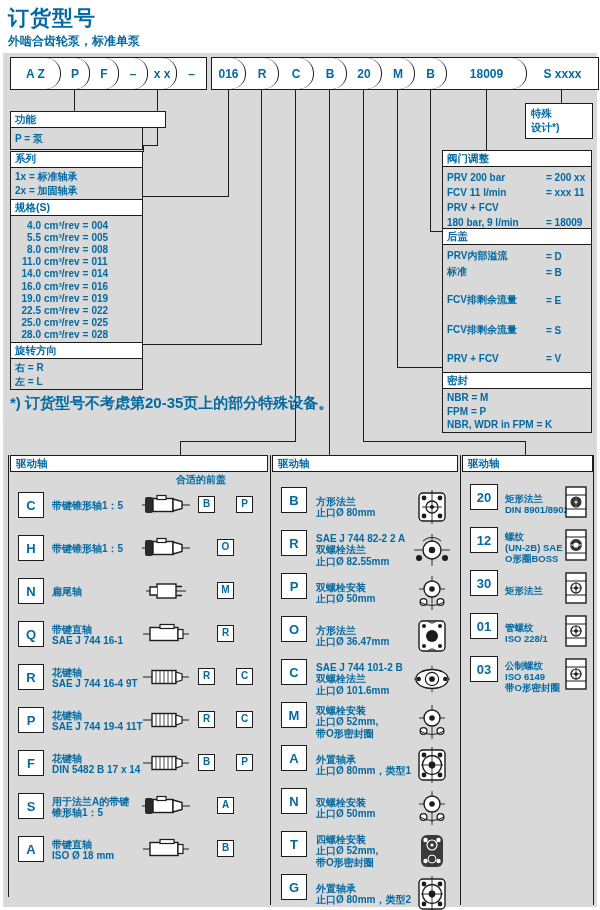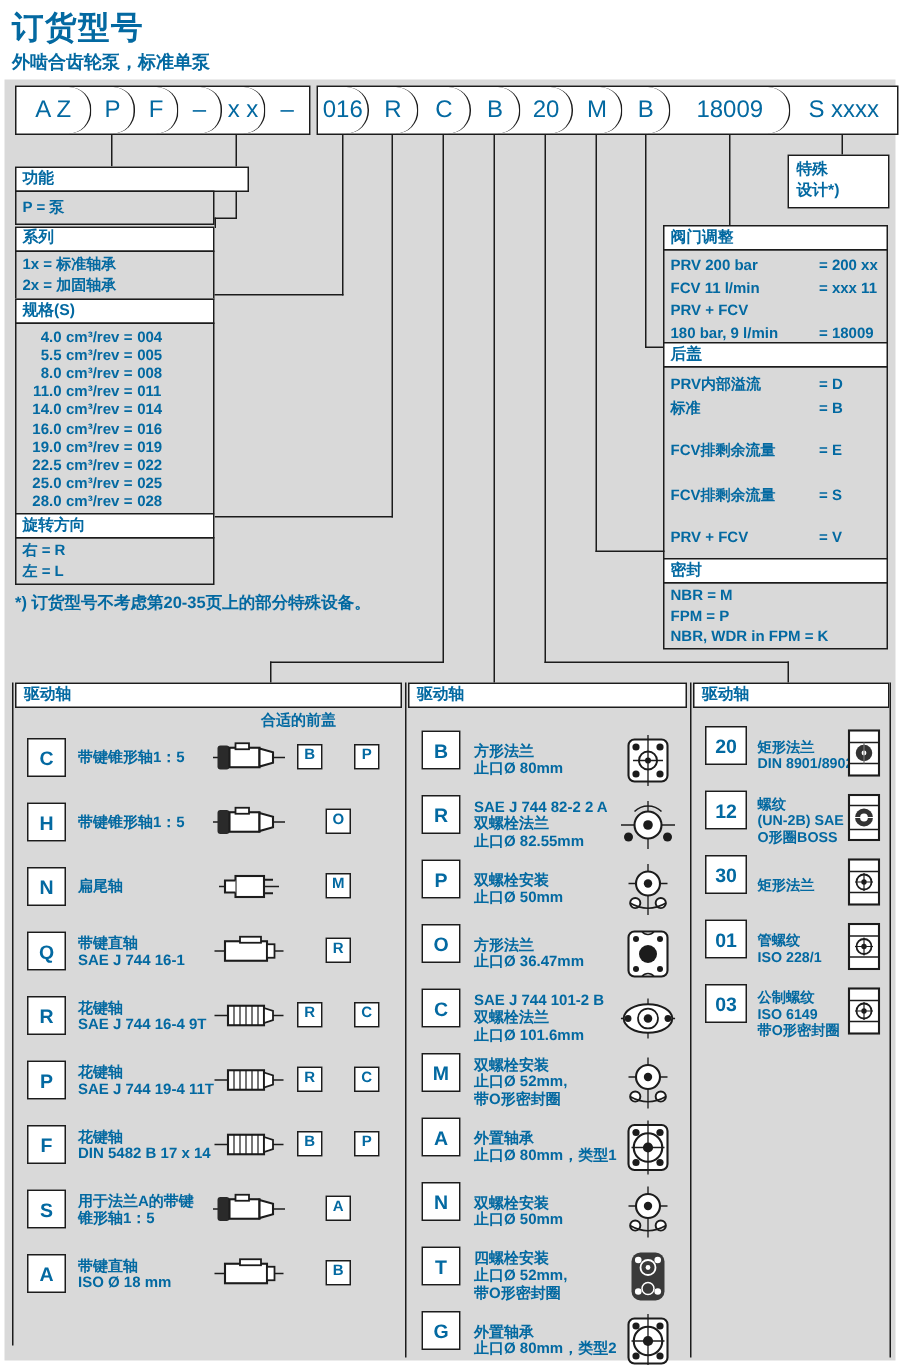--- a/index.html
+++ b/index.html
@@ -5,59 +5,59 @@
   html,body{margin:0;padding:0;background:#fff;}
   #root{position:relative;width:600px;height:910px;background:#fff;overflow:hidden;
         font-family:"Liberation Sans","DejaVu Sans",sans-serif;color:#0369a1;}
   *{box-sizing:border-box;}
   .panel{position:absolute;left:3px;top:53px;width:594px;height:854px;background:#d9d9d9;}
   .line{position:absolute;background:#1c1c1c;}
   .page-title{position:absolute;left:8px;top:4px;font-size:21px;font-weight:bold;letter-spacing:1px;}
   .page-subtitle{position:absolute;left:8px;top:33px;font-size:12px;font-weight:bold;}
   .codegrp{position:absolute;top:57px;height:33px;display:flex;background:#fff;border:1.4px solid #1c1c1c;}
   .codecell{border-right:1.2px solid #1c1c1c;display:flex;align-items:center;justify-content:center;
-            font-size:16px;font-weight:normal;white-space:pre;border-radius:15px;}
+            font-size:12px;font-weight:bold;white-space:pre;border-radius:15px;}
   .codecell:last-child{border-right:none;}
   .sechdr{position:absolute;background:#fff;border:1.2px solid #1c1c1c;font-size:10.5px;font-weight:bold;
           padding:1px 4px;line-height:13px;white-space:nowrap;}
   .secbody{position:absolute;border:1.2px solid #1c1c1c;font-size:10px;font-weight:bold;padding:2px 4px;}
   #hdr-function{left:10px;top:111px;width:156px;height:17px;}
   #body-function{left:10px;top:127px;width:133px;height:23px;line-height:18px;}
   #hdr-series{left:10px;top:151px;width:133px;height:17px;font-family:Liberation Mono, monospace;}
   #body-series{left:10px;top:167px;width:133px;height:33px;line-height:14px;}
   #hdr-size{left:10px;top:199px;width:133px;height:17px;}
   #body-size{left:10px;top:215px;width:133px;height:128px;padding-top:3px;}
   .size-row{display:flex;height:12.2px;align-items:center;font-size:10px;}
   .sz-n{width:26px;text-align:right;}
   .sz-m{margin-left:3px;}
   .sz-e{margin:0 3px;}
   #hdr-rotation{left:10px;top:342px;width:133px;height:17px;}
   #body-rotation{left:10px;top:358px;width:133px;height:32px;line-height:13.5px;}
-  #footnote{position:absolute;left:10px;top:394px;font-size:11px;font-weight:bold;}
+  #footnote{position:absolute;left:10px;top:394px;font-size:15px;font-weight:bold;}
   #special-box{position:absolute;left:525px;top:103px;width:68px;height:36px;background:#fff;
                border:1.2px solid #1c1c1c;font-size:10.5px;font-weight:bold;line-height:14px;padding:2px 5px;}
   #hdr-valve{left:442px;top:150px;width:150px;height:17px;}
   #body-valve{left:442px;top:166px;width:150px;height:63px;padding-top:3px;}
   #hdr-cover{left:442px;top:228px;width:150px;height:17px;}
   #body-cover{left:442px;top:244px;width:150px;height:129px;padding-top:3px;}
   #hdr-seal{left:442px;top:372px;width:150px;height:17px;}
   #body-seal{left:442px;top:388px;width:150px;height:45px;line-height:13.5px;}
   .kv{display:flex;height:15px;align-items:center;}
   .kv .k{width:99px;white-space:nowrap;}
   .kv .v{white-space:nowrap;}
   #body-cover .kv{height:16px;}
   #body-cover .kv:nth-child(3){margin-top:12px;}
   #body-cover .kv:nth-child(4){margin-top:14px;}
   #body-cover .kv:nth-child(5){margin-top:12px;}
   .bhdr{position:absolute;top:455px;height:17px;background:#fff;border:1.2px solid #1c1c1c;
         font-size:10.5px;font-weight:bold;padding:1px 5px;line-height:13px;}
   #bhdr-left{left:10px;width:258px;}
   #bhdr-mid{left:272px;width:186px;}
   #bhdr-right{left:462px;width:131px;}
-  #front-cover-note{position:absolute;left:152px;top:473px;width:94px;text-align:center;
+  #front-cover-note{position:absolute;left:132px;top:473px;width:94px;text-align:right;
                     font-size:10px;font-weight:bold;}
   .dsrow{position:absolute;height:40px;}
   .dsrow.colL{left:10px;width:258px;}
   .dsrow.colM{left:273px;width:185px;}
   .dsrow.colR{left:464px;width:130px;}
   .lcode{position:absolute;width:26px;height:26px;background:#fff;border:1.3px solid #1c1c1c;
          display:flex;align-items:center;justify-content:center;font-size:13px;font-weight:bold;}
   .colL .lcode{left:8px;top:6px;}
   .colM .lcode{left:8px;top:0px;}
   .colR .lcode{left:6px;top:0px;width:28px;}

